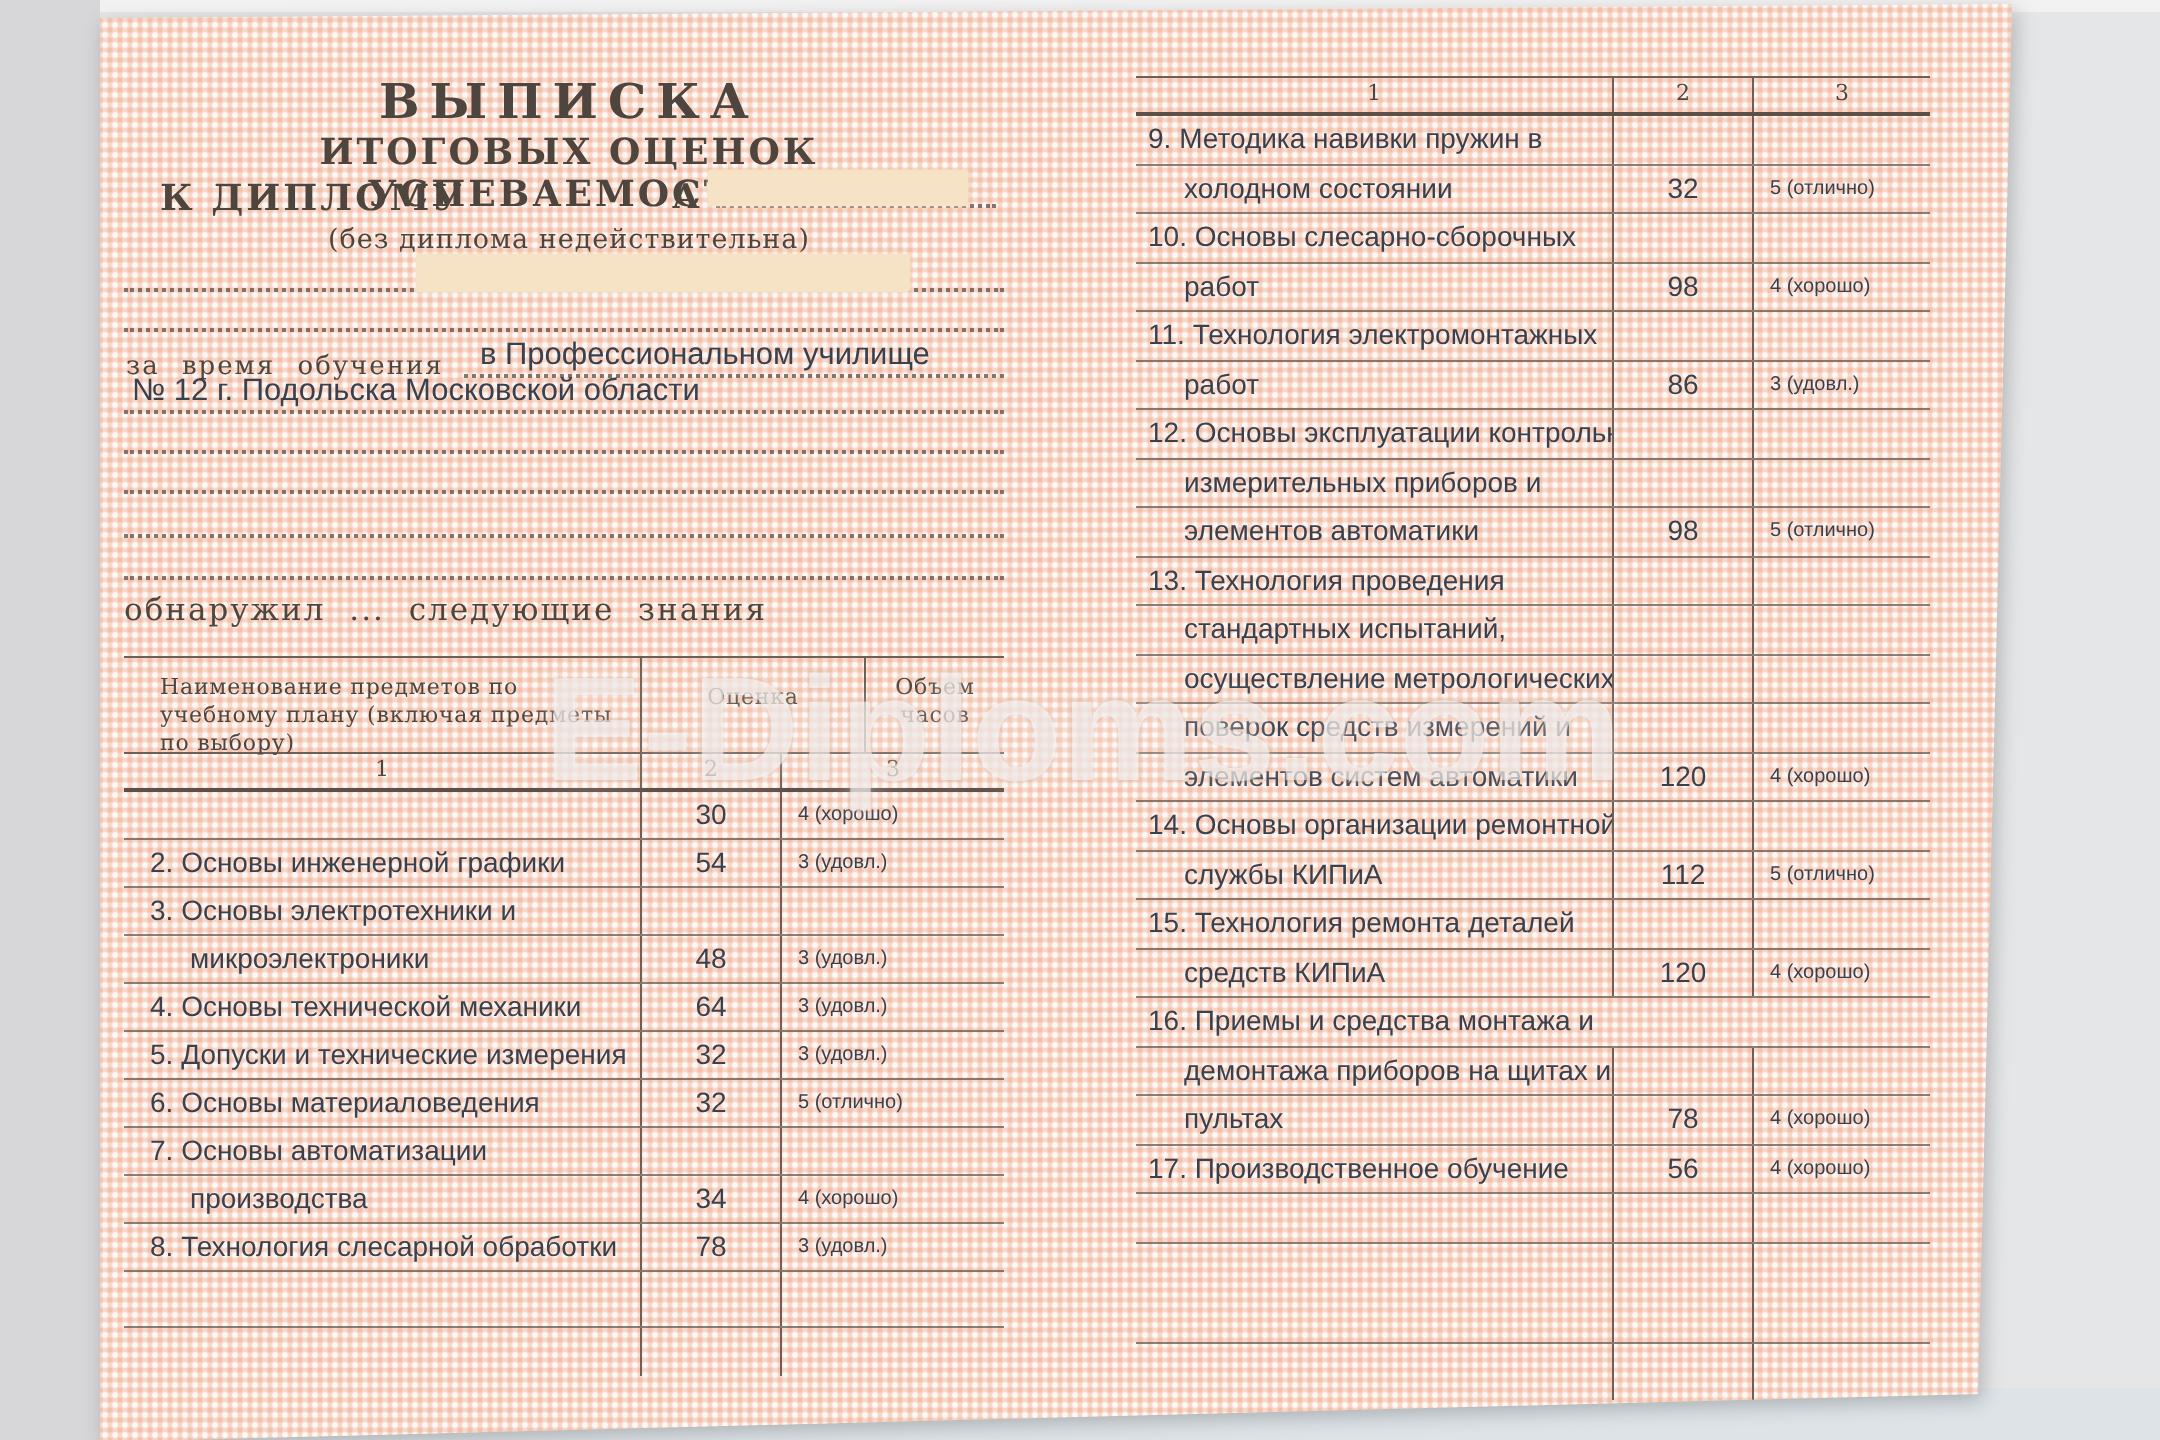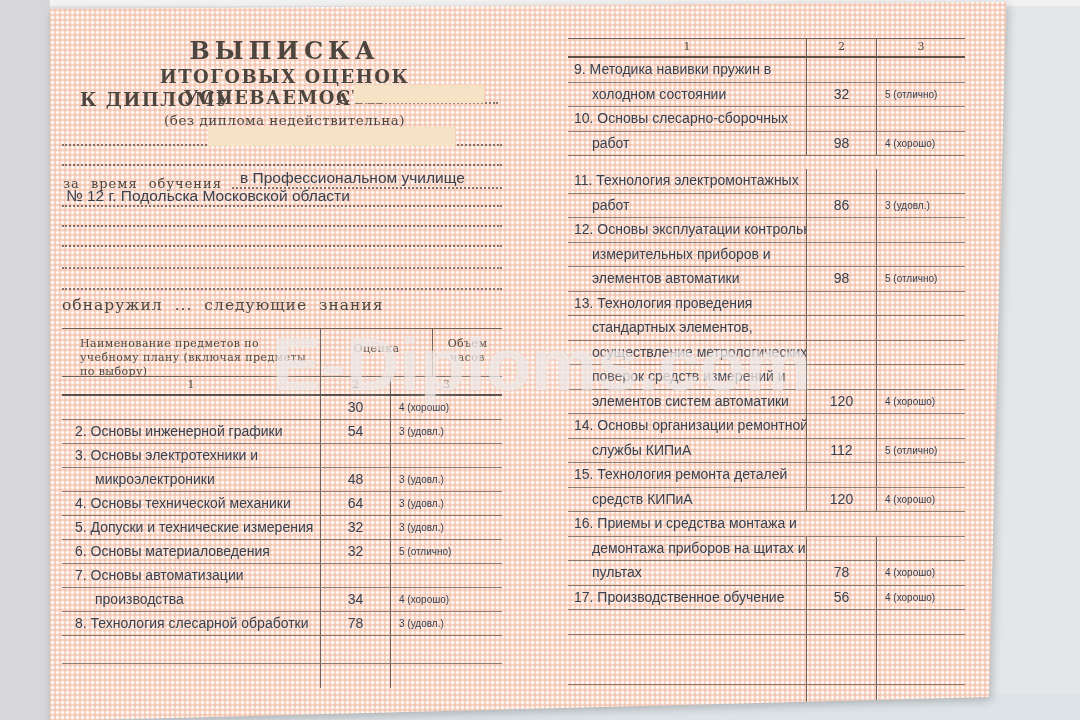--- a/index.html
+++ b/index.html
@@ -183,21 +183,21 @@
             <div class="trow" style="height: 23.5px;">
               <div class="c c1" style="line-height: 23.5px; padding-left: 6px;">10. Основы слесарно-сборочных</div>
               <div class="c c2" style="line-height: 23.5px;"></div>
               <div class="c c3" style="line-height: 23.5px;"></div>
             </div>
             <div class="trow" style="height: 23.5px;">
               <div class="c c1" style="line-height: 23.5px; padding-left: 24px;">работ</div>
               <div class="c c2" style="line-height: 23.5px;">98</div>
               <div class="c c3" style="line-height: 23.5px;">4 (хорошо)</div>
             </div>
-            <div class="trow" style="height: 23.5px; margin-top: 13px;">
+            <div class="trow" style="height: 23.5px;">
               <div class="c c1" style="line-height: 23.5px; padding-left: 6px;">11. Технология электромонтажных</div>
               <div class="c c2" style="line-height: 23.5px;"></div>
               <div class="c c3" style="line-height: 23.5px;"></div>
             </div>
             <div class="trow" style="height: 23.5px;">
               <div class="c c1" style="line-height: 23.5px; padding-left: 24px;">работ</div>
               <div class="c c2" style="line-height: 23.5px;">86</div>
               <div class="c c3" style="line-height: 23.5px;">3 (удовл.)</div>
             </div>
             <div class="trow" style="height: 23.5px;">
@@ -214,21 +214,21 @@
               <div class="c c1" style="line-height: 23.5px; padding-left: 24px;">элементов автоматики</div>
               <div class="c c2" style="line-height: 23.5px;">98</div>
               <div class="c c3" style="line-height: 23.5px;">5 (отлично)</div>
             </div>
             <div class="trow" style="height: 23.5px;">
               <div class="c c1" style="line-height: 23.5px; padding-left: 6px;">13. Технология проведения</div>
               <div class="c c2" style="line-height: 23.5px;"></div>
               <div class="c c3" style="line-height: 23.5px;"></div>
             </div>
             <div class="trow" style="height: 23.5px;">
-              <div class="c c1" style="line-height: 23.5px; padding-left: 24px;">стандартных элементов,</div>
+              <div class="c c1" style="line-height: 23.5px; padding-left: 24px;">стандартных испытаний,</div>
               <div class="c c2" style="line-height: 23.5px;"></div>
               <div class="c c3" style="line-height: 23.5px;"></div>
             </div>
             <div class="trow" style="height: 23.5px;">
               <div class="c c1" style="line-height: 23.5px; padding-left: 24px;">осуществление метрологических</div>
               <div class="c c2" style="line-height: 23.5px;"></div>
               <div class="c c3" style="line-height: 23.5px;"></div>
             </div>
             <div class="trow" style="height: 23.5px;">
               <div class="c c1" style="line-height: 23.5px; padding-left: 24px;">поверок средств измерений и</div>

